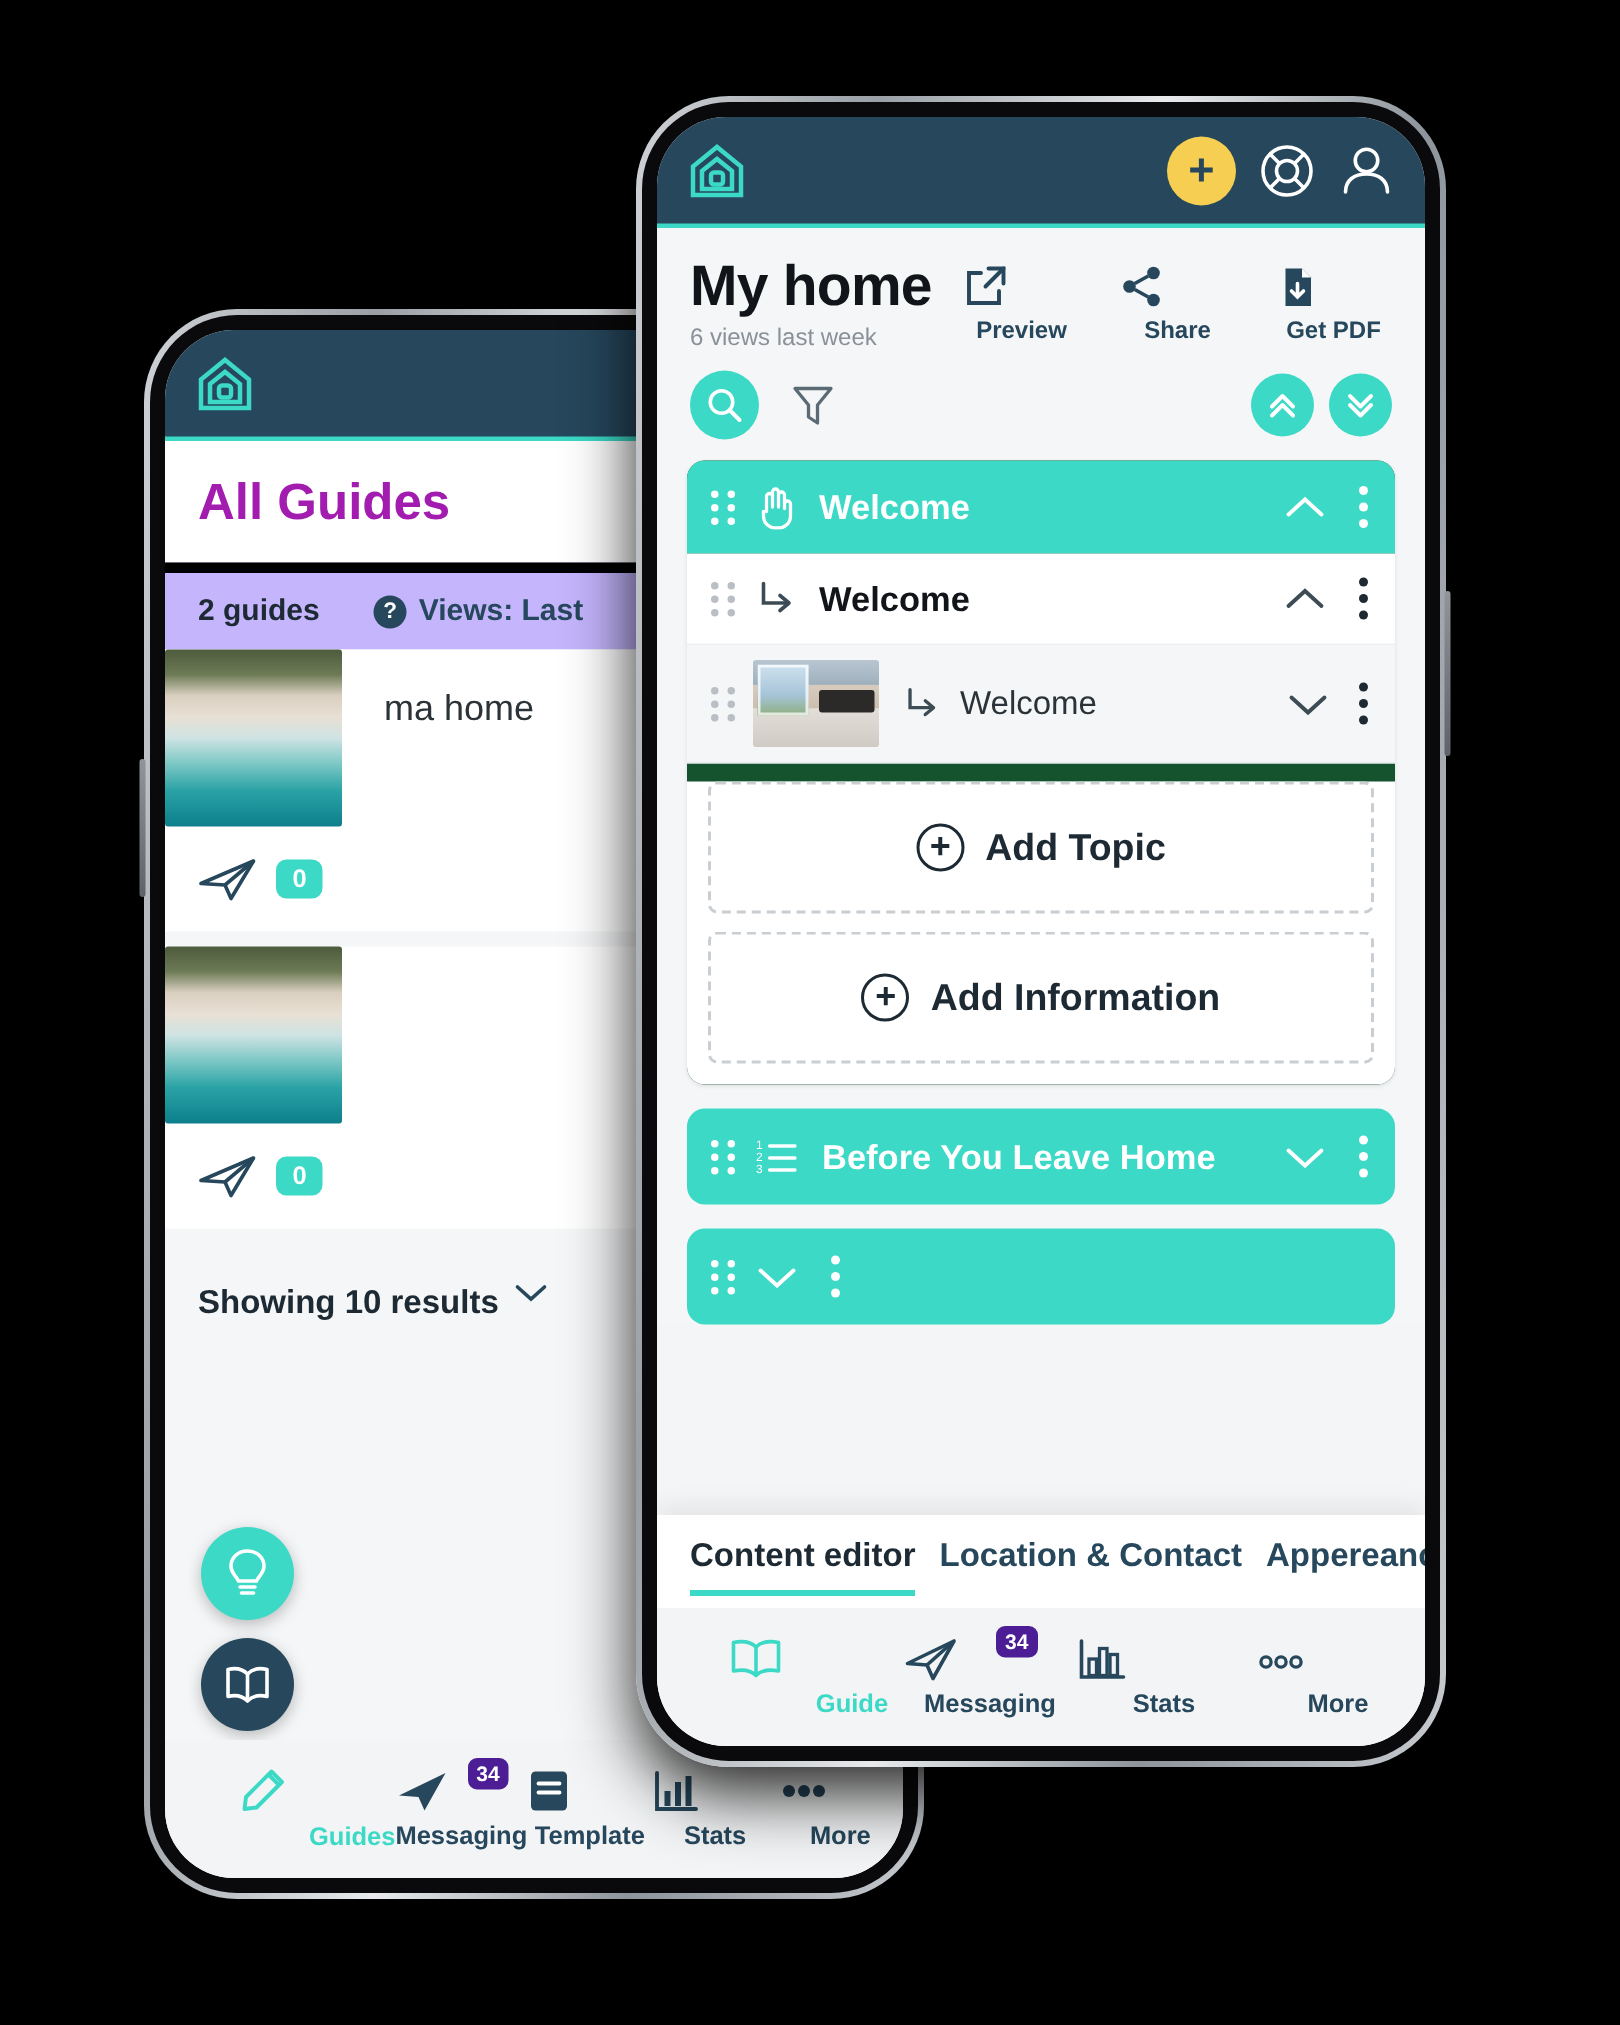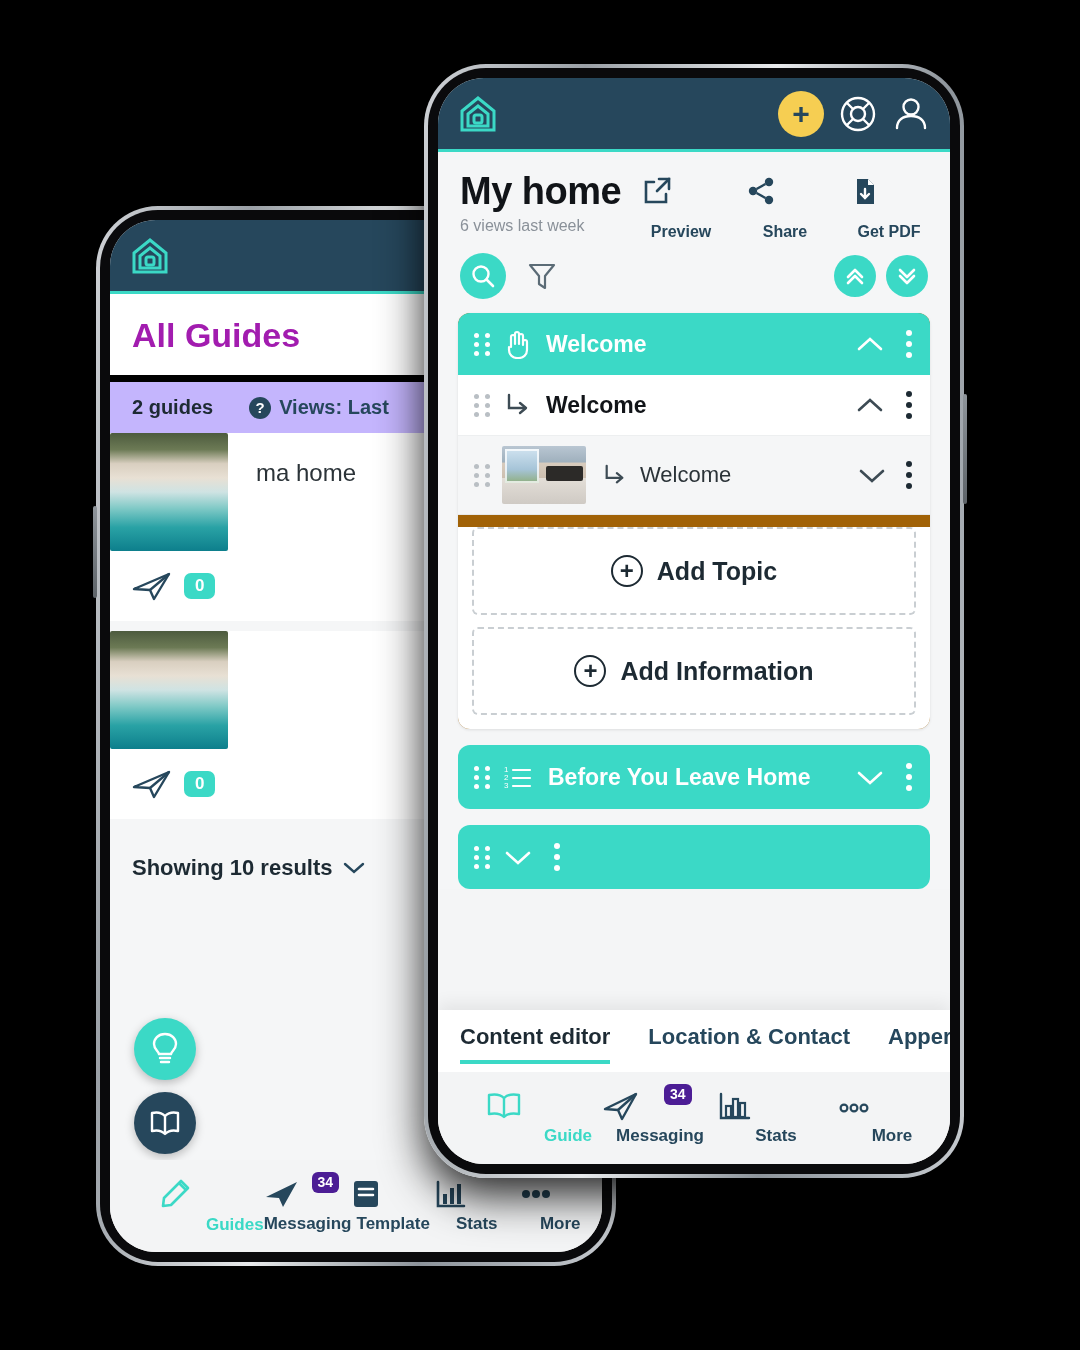--- a/index.html
+++ b/index.html
@@ -56,38 +56,38 @@
     color: #26475c; font-size: 30px; font-weight: 700; line-height: 1;
   }
 
   
   .titleblock { background: #f5f6f7; padding: 18px 22px 6px 22px; display: flex; align-items: flex-start; }
   .titleblock .left { flex: 1; }
   .page-title { font-size: 38px; font-weight: 700; color: #111418; letter-spacing: -.5px; }
   .page-sub { font-size: 16px; color: #8a9199; margin-top: 4px; }
   .action-group { display: flex; gap: 26px; padding-top: 6px; }
   .action { text-align: center; color: #26475c; width: 78px; }
-  .action .lbl { font-size: 16px; font-weight: 700; margin-top: 17px; }
+  .action .lbl { font-size: 16px; font-weight: 700; margin-top: 6px; }
 
   
   .toolrow { background:#f5f6f7; display: flex; align-items: center; padding: 6px 22px 14px 22px; }
   .circle-btn {
     width: 46px; height: 46px; border-radius: 50%; background: #3bd9c6;
     display: flex; align-items: center; justify-content: center;
   }
   .funnel { margin-left: 22px; }
   .toolrow .spacer { flex: 1; }
   .nav-circles { display: flex; gap: 10px; }
   .nav-circ { width: 42px; height: 42px; border-radius: 50%; background:#3bd9c6;
               display:flex; align-items:center; justify-content:center; }
 
   
   .content { background:#f5f6f7; padding: 0 20px; }
   .cat-card { border-radius: 12px; overflow: hidden; margin-bottom: 16px;
-              background:#a16207; box-shadow: 0 1px 3px rgba(0,0,0,.10); }
+              background:#14532d; box-shadow: 0 1px 3px rgba(0,0,0,.10); }
   .cat-head {
     background:#3bd9c6; display:flex; align-items:center; gap: 14px;
     padding: 16px 16px; color:#fff;
   }
   .cat-head .name { font-size: 23px; font-weight: 700; flex: 1; display:flex; align-items:center; gap:6px;}
   .row-white { background:#fff; display:flex; align-items:center; gap:14px; padding: 16px 16px; border-bottom:1px solid #edeff0;}
   .row-white .name { font-size: 23px; font-weight: 700; color:#111418; flex:1; }
   .row-grey { background:#f5f6f7; display:flex; align-items:center; gap:12px; padding: 10px 16px 10px 16px; border-bottom:1px solid #e7e9ea;}
   .row-grey .name { font-size: 22px; color:#2b3338; flex:1; }
   .thumb {
@@ -124,21 +124,21 @@
 
   
   .grip { width:16px; display:grid; grid-template-columns:repeat(2,5px); gap:4px 6px; flex:none; }
   .grip i { width:5px; height:5px; border-radius:50%; background: currentColor; display:block; }
   .kebab { width: 6px; display:flex; flex-direction:column; gap:5px; flex:none; padding:0 8px; }
   .kebab i { width:6px; height:6px; border-radius:50%; background: currentColor; display:block; }
 
   
   .tabstrip {
     position:absolute; left:0; right:0; bottom: 92px; height: 62px;
-    background:#fff; display:flex; align-items:flex-start; gap: 38px;
+    background:#fff; display:flex; align-items:flex-start; gap: 16px;
     padding: 14px 22px 0 22px; overflow:hidden;
     box-shadow: 0 -6px 16px rgba(0,0,0,.07);
   }
   .tab { font-size: 22px; font-weight:700; color:#26475c; white-space:nowrap; padding-bottom:10px; }
   .tab.active { color:#1d2a33; border-bottom: 4px solid #3bd9c6; }
 
   
   .bottomnav {
     position:absolute; left:0; right:0; bottom:0; height: 92px; background:#f3f4f5;
     display:flex; align-items:center;
@@ -162,21 +162,21 @@
               font-size:20px; font-weight:700; color:#26475c; white-space:nowrap; }
   .qmark { width:22px; height:22px; border-radius:50%; background:#26475c; color:#fff;
            font-size:15px; font-weight:700; display:flex; align-items:center; justify-content:center; }
   .guide-card { background:#fff; margin-bottom: 10px; }
   .guide-top { display:flex; align-items:flex-start; }
   .guide-top .bthumb { width:118px; height:118px; flex:none; }
   .guide-name { font-size: 24px; color:#2b3338; padding: 26px 0 0 28px; }
   .guide-bottom { display:flex; align-items:center; gap:12px; padding: 20px 22px; }
   .pill { background:#3bd9c6; color:#fff; font-size:17px; font-weight:700;
           border-radius:7px; padding: 3px 11px; }
-  .bk-showing { background:#f5f6f7; padding: 26px 22px; display:flex; align-items:center; gap:10px;
+  .bk-showing { background:#f5f6f7; padding: 26px 22px; display:flex; align-items:flex-start; gap:10px;
                 font-size:22px; font-weight:700; color:#1d2a33; }
   .bk-oneguide { text-align:right; padding: 18px 24px 0 0; font-size:22px;
                  font-weight:700; color:#1d2a33; }
   .fab-col { position:absolute; left: 24px; bottom: 98px; display:flex; flex-direction:column; gap: 12px; }
   .fab { width: 62px; height: 62px; border-radius:50%; display:flex; align-items:center;
          justify-content:center; box-shadow: 0 3px 10px rgba(0,0,0,.25); }
   .fab.teal { background:#3bd9c6; }
   .fab.navy { background:#26475c; }
   .vscroll { position:absolute; right: 3px; top: 214px; width:5px; height: 110px;
              background:#b9bec3; border-radius:3px; }

